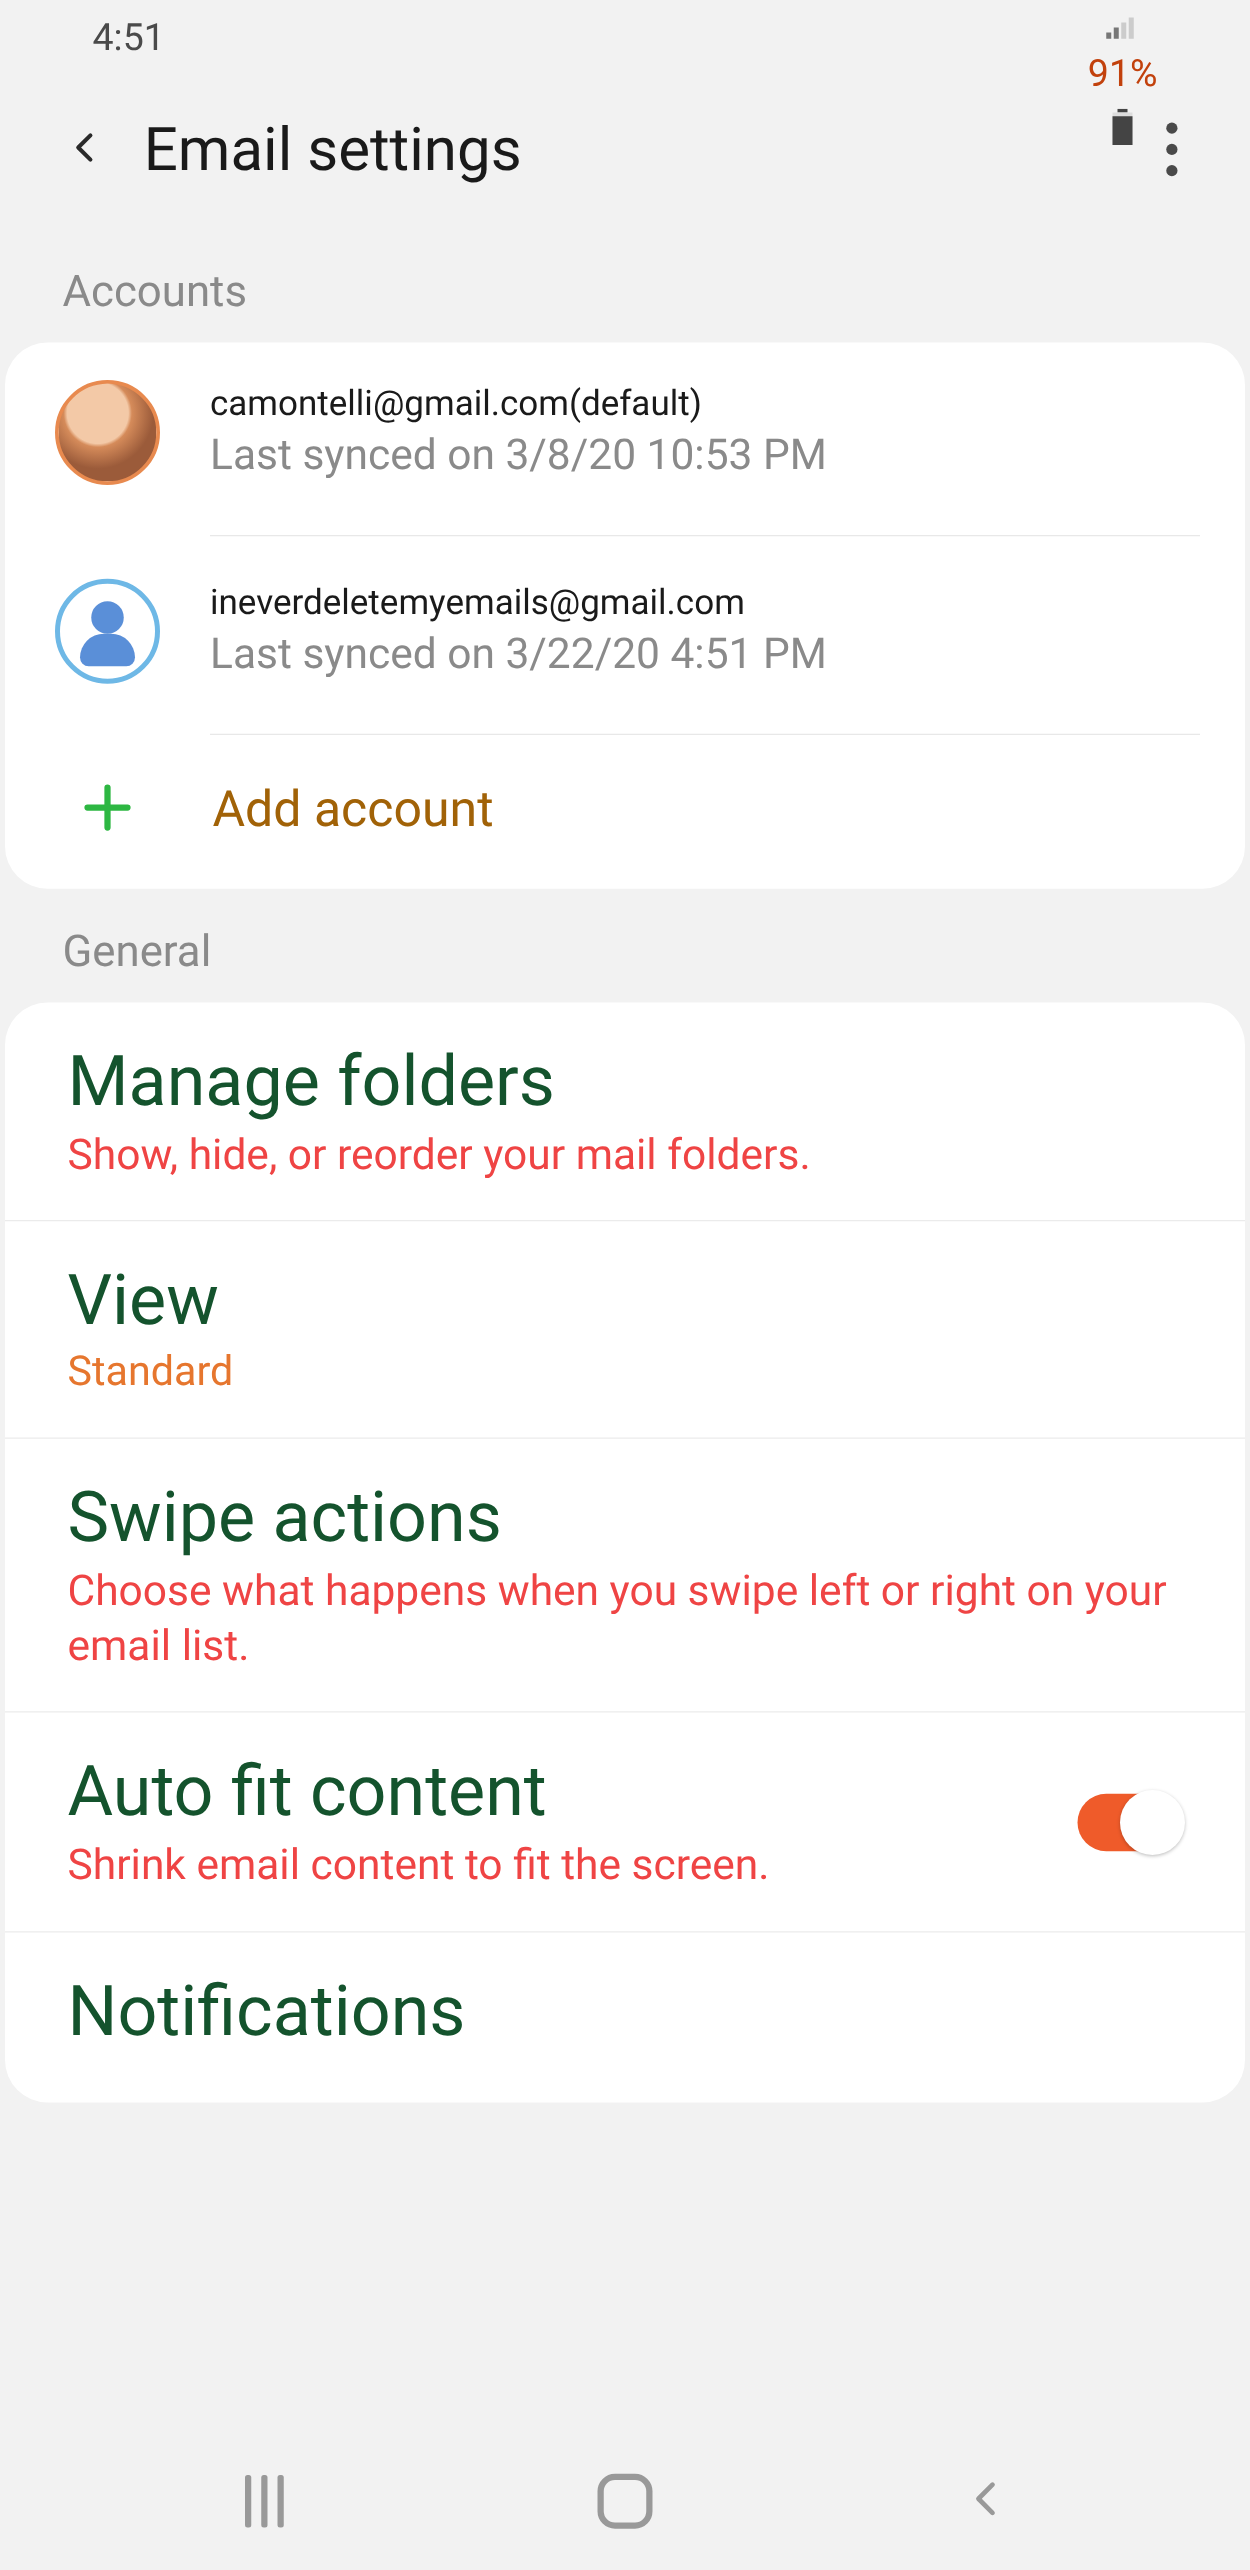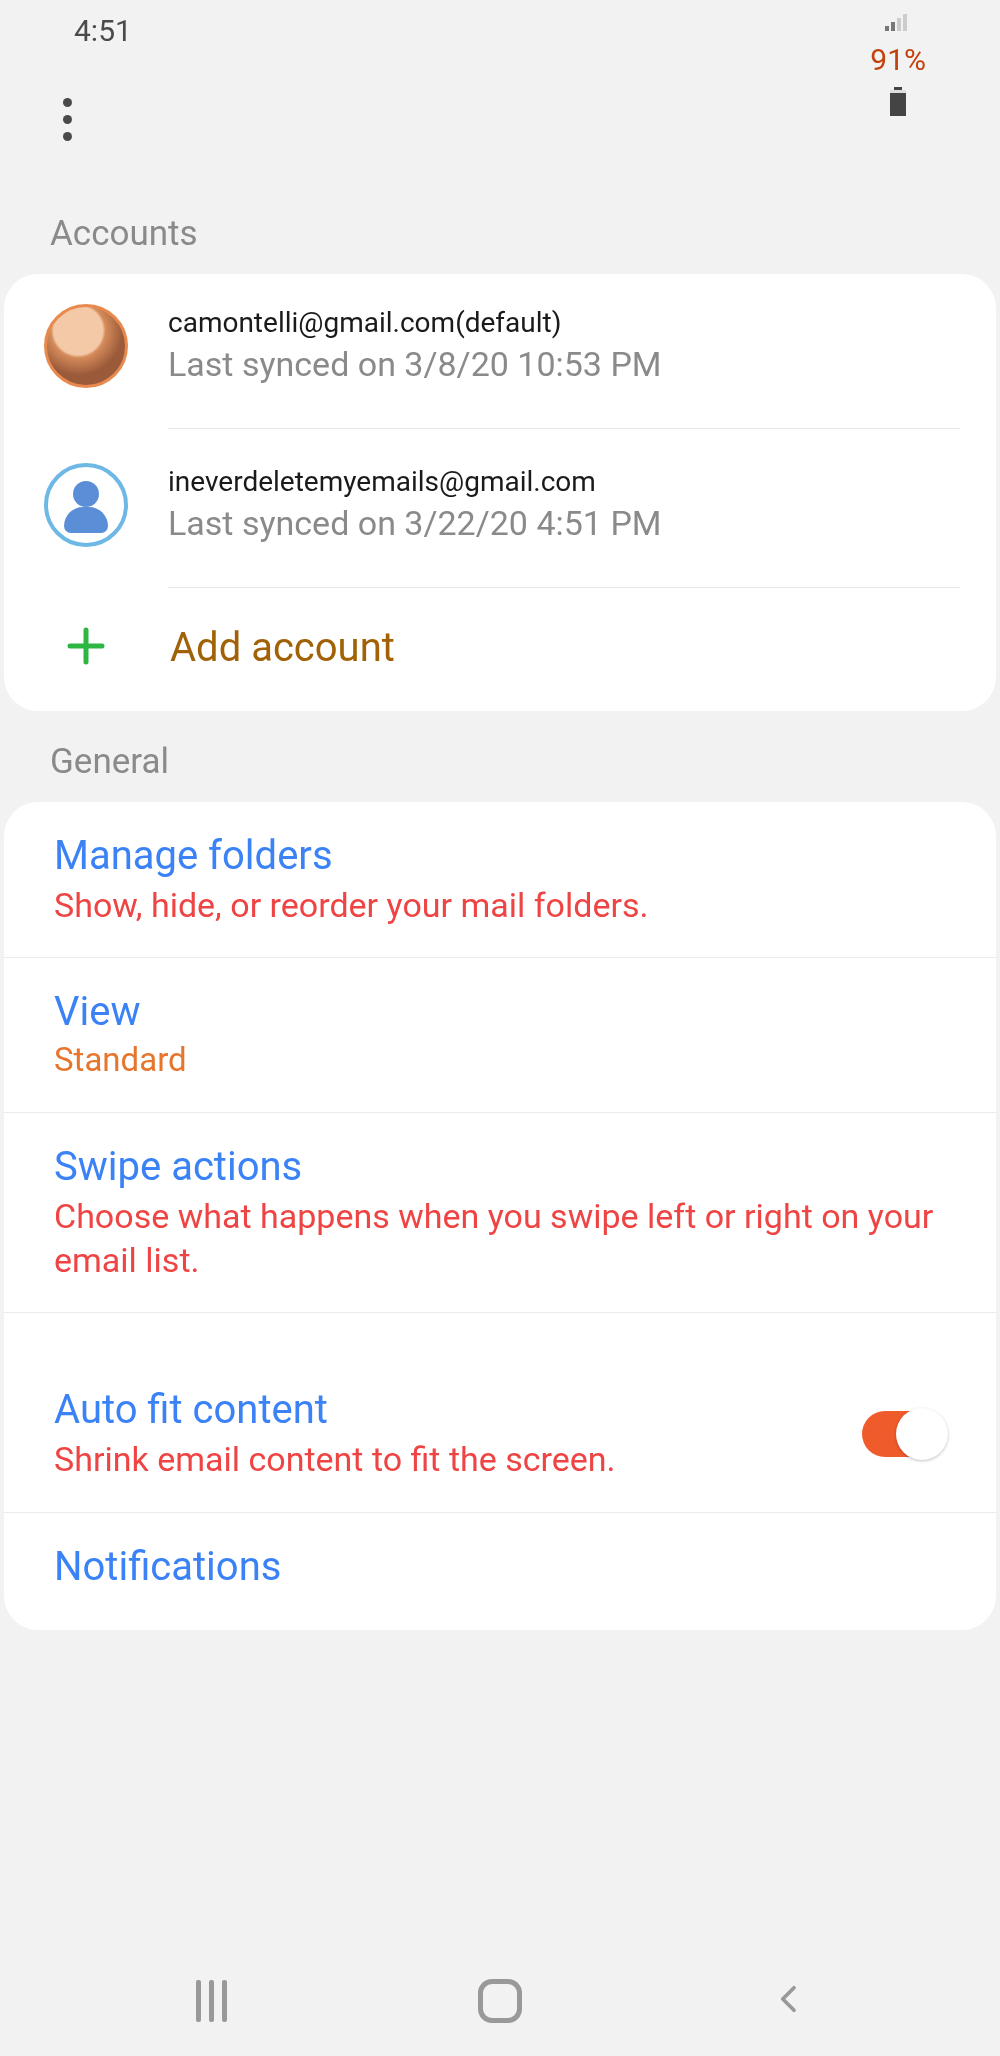--- a/index.html
+++ b/index.html
@@ -158,38 +158,37 @@
       font-size: 40px;
       color: #a16207;
     }
     
     .setting-row {
       padding: 30px 50px 30px 50px;
       border-bottom: 1px solid #ebebeb;
     }
     .setting-row:last-child { border-bottom: none; }
     .setting-title {
-      font-size: 40px;
-      color: #3b82f6;
+      font-size: 56px;
+      color: #14532d;
     }
     .setting-sub {
       font-size: 34px;
       color: #ef4444;
       margin-top: 4px;
       line-height: 1.3;
     }
     .setting-sub.accent {
       color: #e6762e;
       font-size: 33px;
     }
     .setting-flex {
       display: flex;
       align-items: center;
       justify-content: space-between;
-      margin-top: 43px;
     }
     .setting-text { flex: 1; padding-right: 20px;}
     .toggle {
       width: 84px;
       height: 46px;
       background: #ef5b2a;
       border-radius: 23px;
       position: relative;
       flex-shrink: 0;
     }
@@ -265,20 +264,28 @@
       <svg width="20" height="30" viewBox="0 0 20 30">
           <rect x="6" y="0" width="8" height="3" fill="#444"></rect>
           <rect x="2" y="3" width="16" height="26" fill="#ddd"></rect>
           <rect x="2" y="6" width="16" height="23" fill="#444"></rect>
         </svg>
     </span>
   </div>
 </div>
 
 <div class="app-header">
+  <div class="header-left">
+    <span>
+      <svg class="back-chevron" viewBox="0 0 24 24">
+          <path d="M16 3 L7 12 L16 21" fill="none" stroke="#2a2a2a" stroke-width="3" stroke-linecap="round" stroke-linejoin="round"></path>
+        </svg>
+    </span>
+    <span class="page-title">Email settings</span>
+  </div>
   <div class="more-dots">
     <span></span>
       <span></span>
       <span></span>
   </div>
 </div>
 
 <div class="section-label">Accounts</div>
 
 <div class="card">

